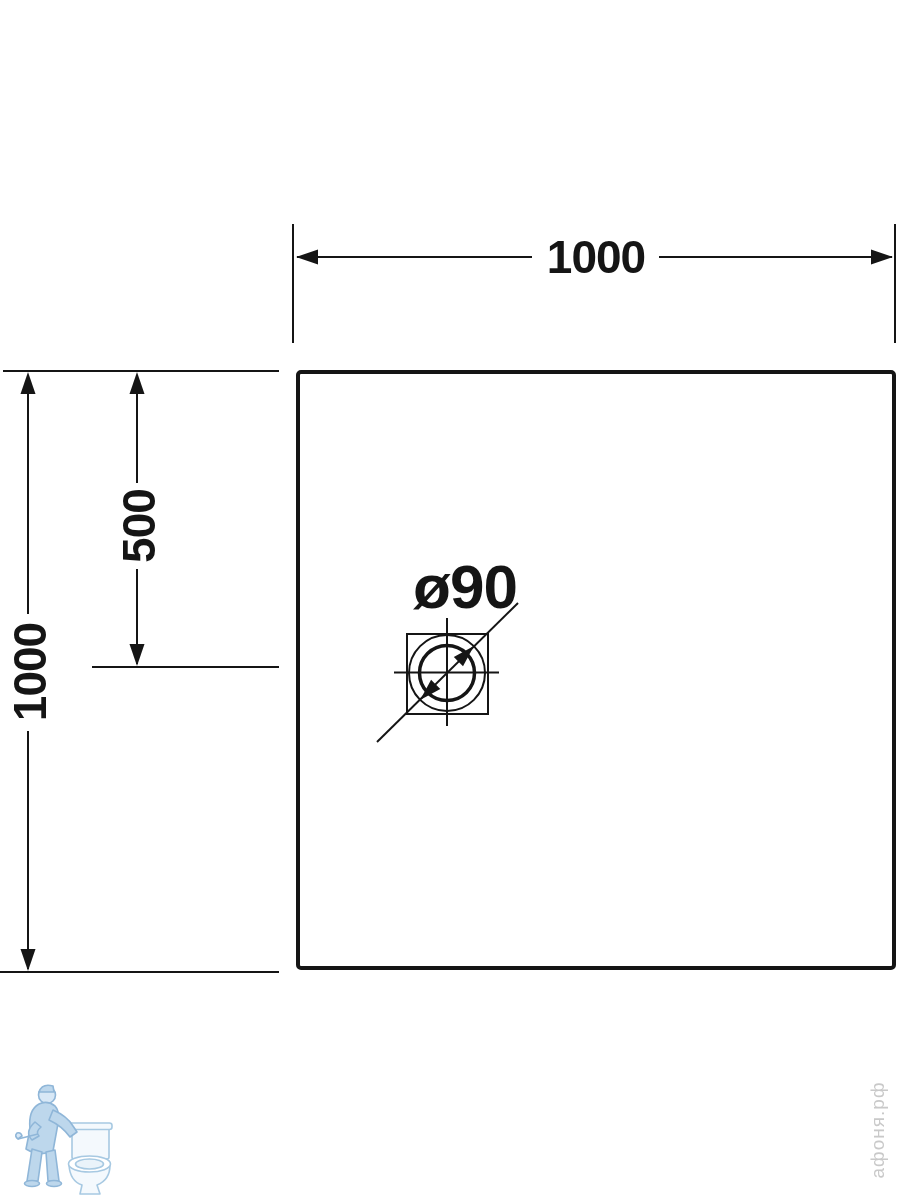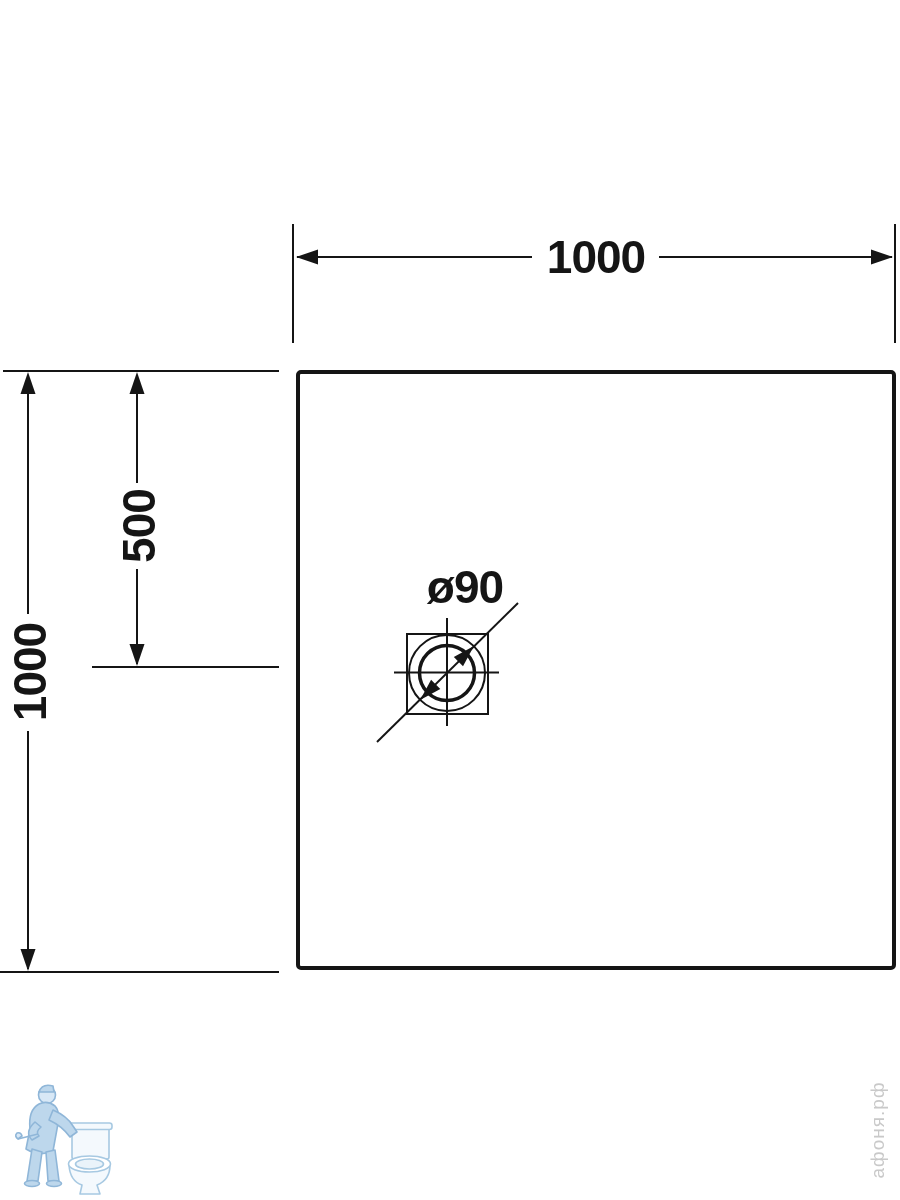--- a/index.html
+++ b/index.html
@@ -22,21 +22,21 @@
     white-space:nowrap;
     line-height:1;
   }
   .dim-label.vertical{
     transform:translate(-50%,-50%) rotate(-90deg);
   }
   .drain-label{
     position:absolute;
     transform:translate(-50%,-50%);
     font-weight:bold;
-    font-size:46px;
+    font-size:62px;
     letter-spacing:-1px;
     color:#151515;
     white-space:nowrap;
     line-height:1;
   }
   #watermark-logo{
     position:absolute;
     left:12px;top:1082px;
     width:106px;height:116px;
   }

